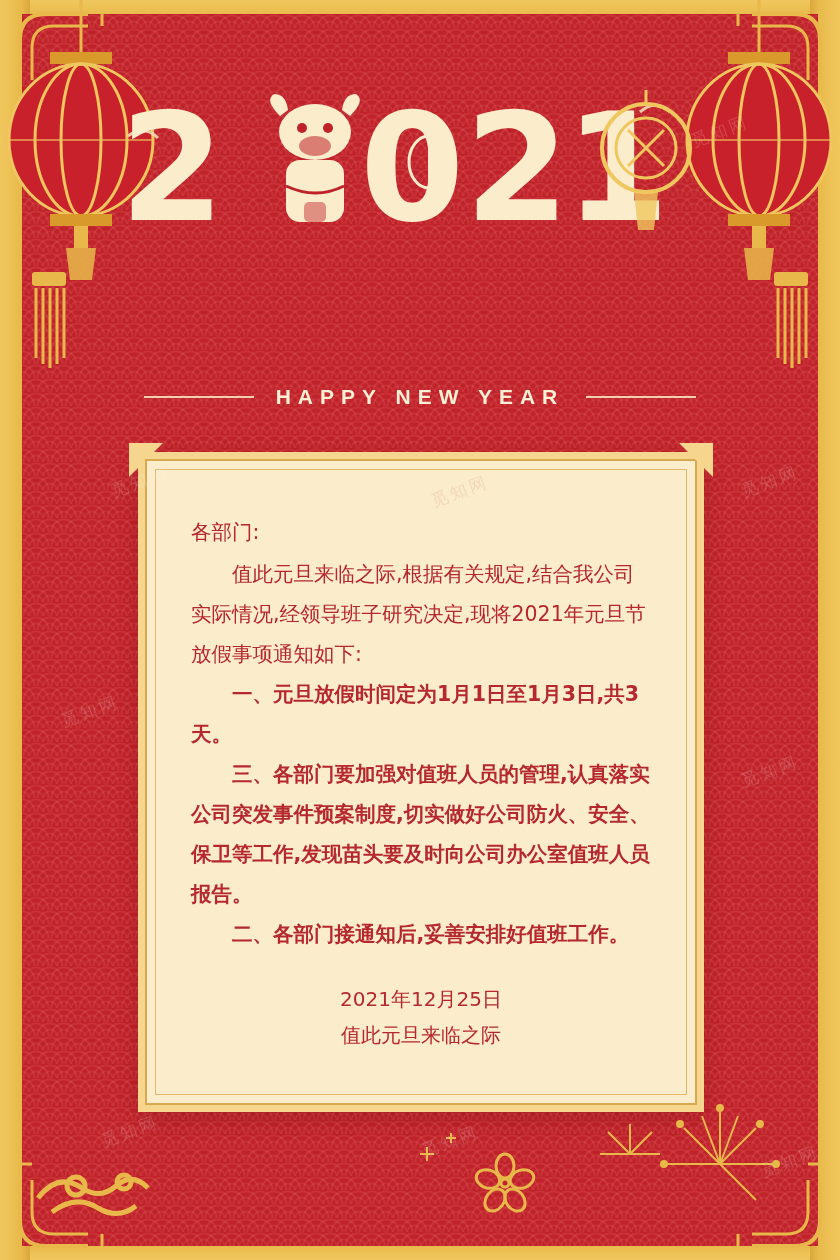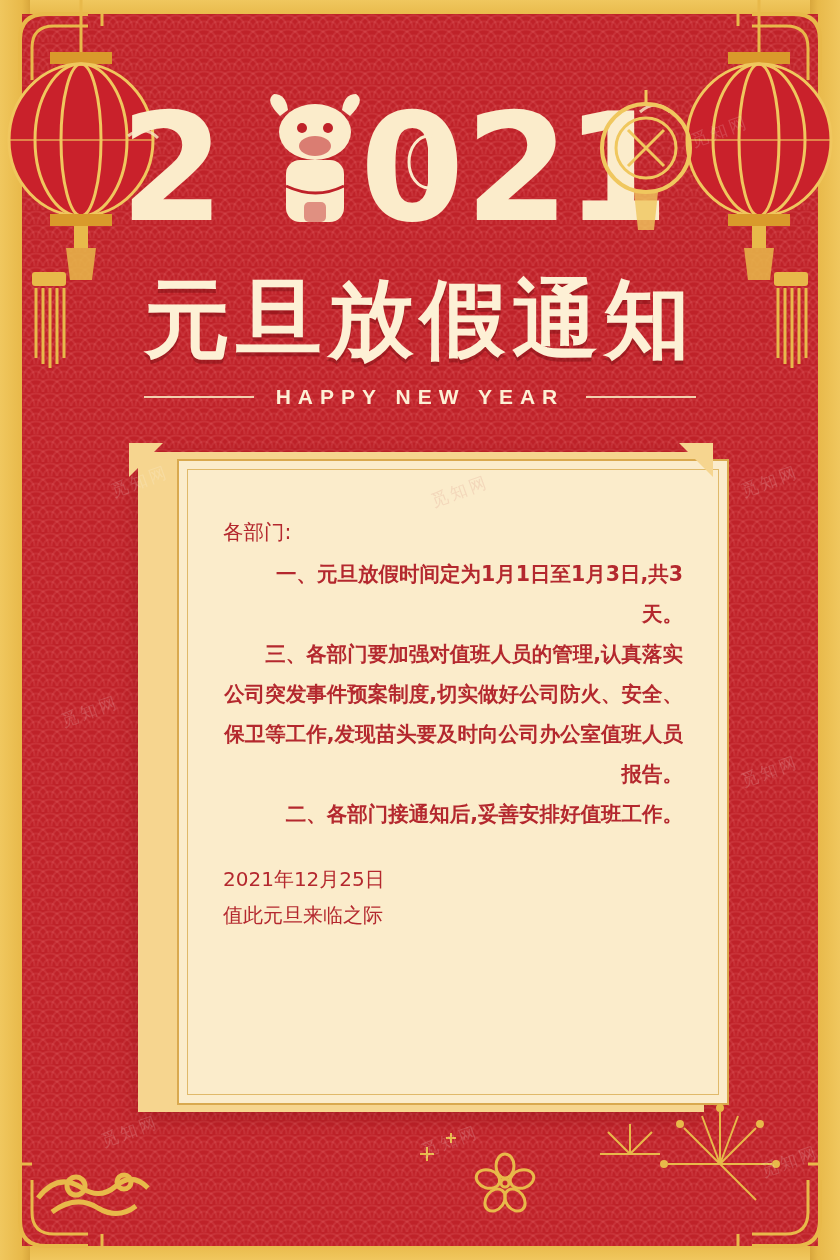--- a/index.html
+++ b/index.html
@@ -94,37 +94,36 @@
     content:"";position:absolute;width:34px;height:34px;background:#f6d58f;
   }
   .card-wrap::before{left:-9px;top:-9px;clip-path:polygon(0 0,100% 0,0 100%);}
   .card-wrap::after{right:-9px;top:-9px;clip-path:polygon(100% 0,100% 100%,0 0);}
   .card{
     position:relative;width:100%;height:100%;
     background:#fbeccb;
     border:2px solid #d9a94f;
     box-sizing:border-box;
     padding:52px 44px 30px 44px;
-    margin-left:32px;
   }
   .card .inner-line{
     position:absolute;left:8px;top:8px;right:8px;bottom:8px;
     border:1px solid #e0b96a;pointer-events:none;
   }
   .body-text{
     color:#b4282e;
     font-size:20.5px;
     line-height:1.95;
     font-family:"DejaVu Sans","Liberation Sans",sans-serif;
   }
   .p-salute{margin:0 0 2px 0;}
   .p-intro{margin:0;text-indent:2em;}
-  .p-item{margin:0;text-indent:2em;font-weight:bold;text-align:right;}
+  .p-item{margin:0;text-indent:2em;font-weight:bold;}
   .sign{
-    margin-top:26px;text-align:left;line-height:1.8;
+    margin-top:26px;text-align:center;line-height:1.8;
     color:#b4282e;font-size:20px;
     font-family:"DejaVu Sans","Liberation Sans",sans-serif;
   }
 
   
   .bottom-deco{position:absolute;left:0;right:0;bottom:16px;height:150px;pointer-events:none;}
   .bottom-deco svg{display:block;}
   .deco-cloud{position:absolute;left:28px;bottom:22px;}
   .deco-flower{position:absolute;left:470px;bottom:26px;}
   .deco-firework{position:absolute;right:40px;bottom:30px;}
@@ -270,32 +269,32 @@
       <g transform="translate(470,30)">
         <circle cx="66" cy="58" r="44" fill="none" stroke="#f0c75e" stroke-width="4"></circle>
         <circle cx="66" cy="58" r="30" fill="none" stroke="#f0c75e" stroke-width="3"></circle>
         <path d="M48 40 L84 76 M84 40 L48 76" stroke="#f0c75e" stroke-width="3"></path>
         <line x1="66" y1="0" x2="66" y2="14" stroke="#f0c75e" stroke-width="3"></line>
         <path d="M54 102 L78 102 L74 140 L58 140 Z" fill="#f0c75e" opacity=".8"></path>
       </g>
     </svg>
   </div>
 
-  <div class="headline">元旦放假通知</div>
   <div class="sub-row">
     <span class="rule"></span>
     <span class="subtitle">HAPPY NEW YEAR</span>
     <span class="rule"></span>
   </div>
 
   <div class="card-wrap">
     <div class="card">
       <div class="inner-line"></div>
       <div class="body-text">
         <p class="p-salute">各部门:</p>
+        <p class="p-intro">值此元旦来临之际,根据有关规定,结合我公司实际情况,经领导班子研究决定,现将2021年元旦节放假事项通知如下:</p>
         <p class="p-item">一、元旦放假时间定为1月1日至1月3日,共3天。</p>
         <p class="p-item">三、各部门要加强对值班人员的管理,认真落实公司突发事件预案制度,切实做好公司防火、安全、保卫等工作,发现苗头要及时向公司办公室值班人员报告。</p>
         <p class="p-item">二、各部门接通知后,妥善安排好值班工作。</p>
       </div>
       <div class="sign">
         <div>2021年12月25日</div>
         <div>值此元旦来临之际</div>
       </div>
     </div>
   </div>

